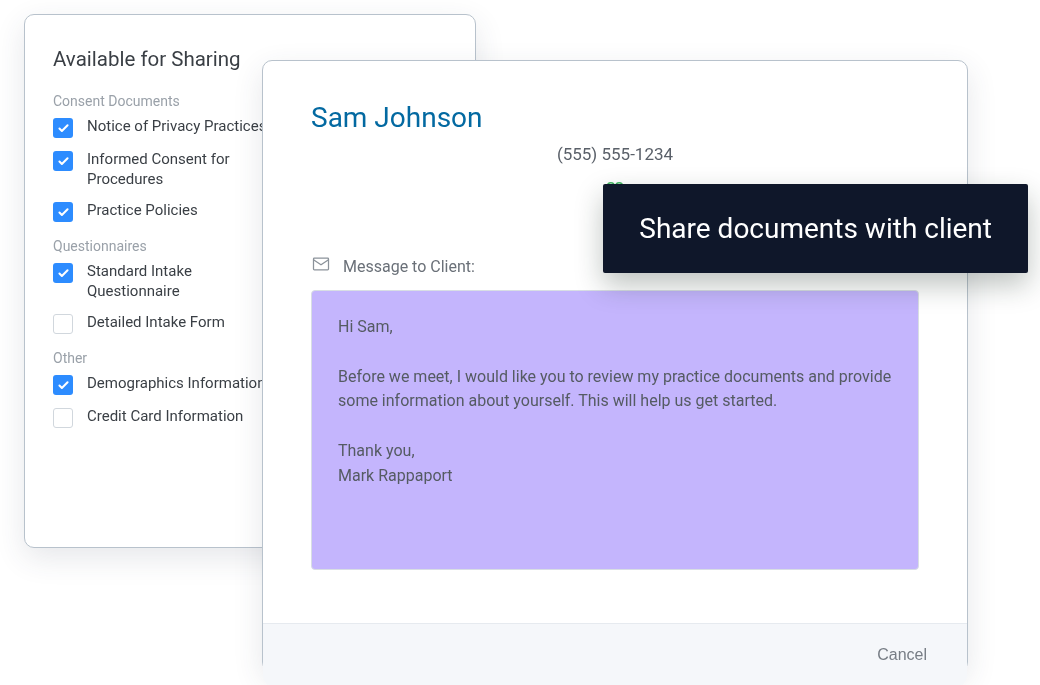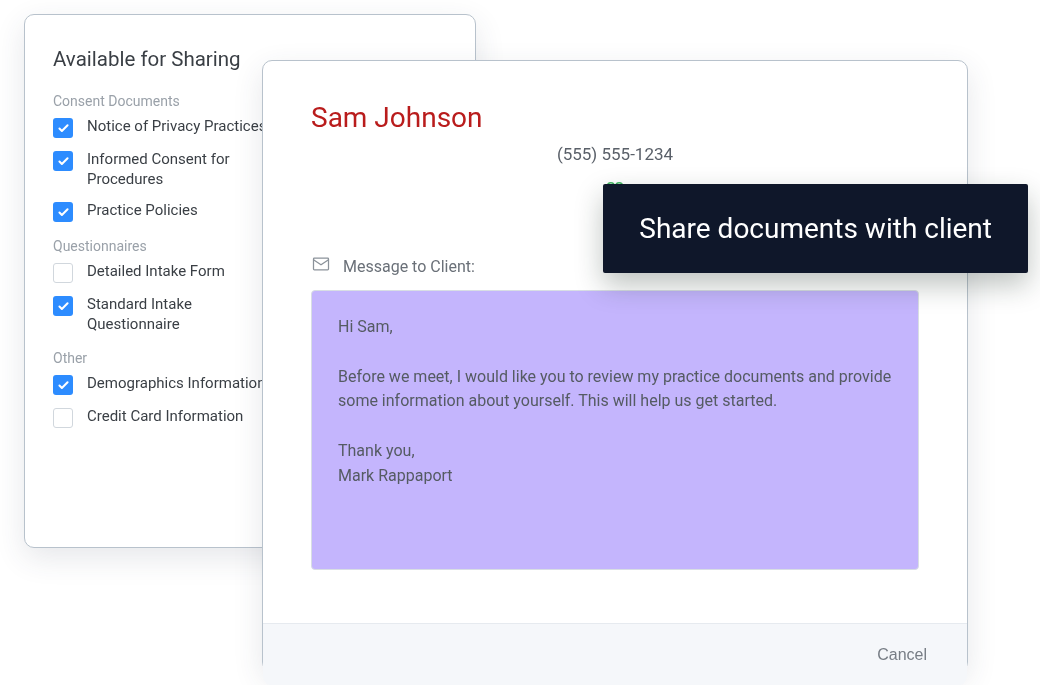--- a/index.html
+++ b/index.html
@@ -63,21 +63,21 @@
     
     .message-panel {
       left: 262px; top: 60px;
       width: 706px; height: 612px;
       padding: 0;
       overflow: visible;
     }
     .message-body { padding: 40px 48px 20px 48px; }
     .client-name {
       font-size: 28px;
-      color: #b91c1c;
+      color: #0369a1;
       font-weight: 400;
       margin-bottom: 10px;
     }
     .phone-row {
       display: flex; align-items: center; gap: 12px;
       margin-bottom: 26px;
       flex-direction: column;
     }
     .phone-text { font-size: 17px; color: #5a6069; }
     .comm-icon { display:inline-flex; }
@@ -164,30 +164,30 @@
     <span class="check-box checked">
         <svg viewBox="0 0 16 16">
           <path d="M3 8l3 3 7-7" stroke="#fff" stroke-width="2.5" fill="none" stroke-linecap="round" stroke-linejoin="round"></path>
         </svg>
       </span>
     <span class="check-label">Practice Policies</span>
   </div>
 
   <div class="group-label">Questionnaires</div>
   <div class="check-item">
+    <span class="check-box checked">
+        <svg viewBox="0 0 16 16">
+          <path d="M3 8l3 3 7-7" stroke="#fff" stroke-width="2.5" fill="none" stroke-linecap="round" stroke-linejoin="round"></path>
+        </svg>
+      </span>
+    <span class="check-label">Standard Intake Questionnaire</span>
+  </div>
+  <div class="check-item">
     <span class="check-box unchecked"></span>
     <span class="check-label">Detailed Intake Form</span>
-  </div>
-  <div class="check-item">
-    <span class="check-box checked">
-        <svg viewBox="0 0 16 16">
-          <path d="M3 8l3 3 7-7" stroke="#fff" stroke-width="2.5" fill="none" stroke-linecap="round" stroke-linejoin="round"></path>
-        </svg>
-      </span>
-    <span class="check-label">Standard Intake Questionnaire</span>
   </div>
 
   <div class="group-label">Other</div>
   <div class="check-item">
     <span class="check-box checked">
         <svg viewBox="0 0 16 16">
           <path d="M3 8l3 3 7-7" stroke="#fff" stroke-width="2.5" fill="none" stroke-linecap="round" stroke-linejoin="round"></path>
         </svg>
       </span>
     <span class="check-label">Demographics Information</span>

